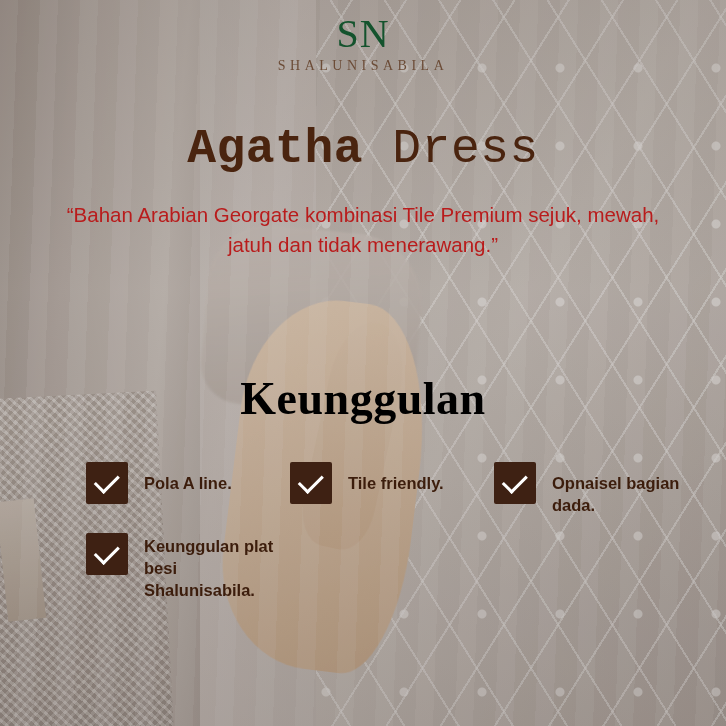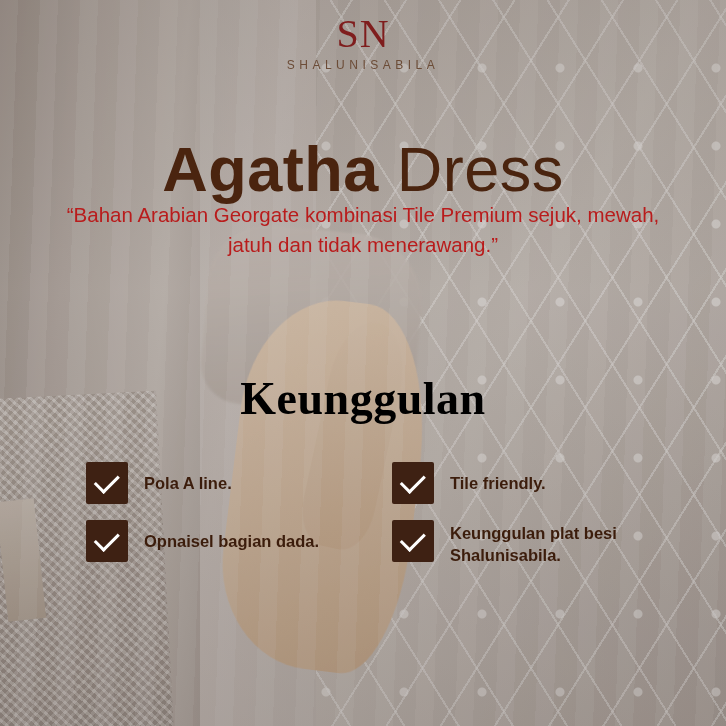--- a/index.html
+++ b/index.html
@@ -146,42 +146,41 @@
   .brand {
     position: absolute;
     left: 0; right: 0;
     top: 14px;
     text-align: center;
   }
   .brand-mark {
     font-family: "Liberation Serif", serif;
     font-size: 40px;
     letter-spacing: 1px;
-    color: #7f1d1d;
+    color: #14532d;
     line-height: 1;
     font-weight: 400;
   }
   .brand-name {
     margin-top: 4px;
-    font-size: 12px;
+    font-size: 14px;
     letter-spacing: 4.5px;
     color: #6c4c37;
-    font-family: Liberation Sans, sans-serif;
+    font-family: Liberation Serif, serif;
   }
 
   .title {
     position: absolute;
     left: 0; right: 0;
     top: 122px;
     text-align: center;
-    font-family: Liberation Sans, sans-serif;
-    font-size: 63px;
+    font-family: Liberation Mono, monospace;
+    font-size: 48px;
     color: #4a240f;
     letter-spacing: .5px;
-    margin-top: 11px;
   }
   .title .strong { font-weight: 700; }
   .title .light  { font-weight: 400; }
 
   .tagline {
     position: absolute;
     left: 60px;
     right: 60px;
     top: 200px;
     text-align: center;
@@ -202,21 +201,21 @@
     color: #000000;
     letter-spacing: .5px;
   }
 
   .features {
     position: absolute;
     left: 86px;
     right: 44px;
     top: 462px;
     display: grid;
-    grid-template-columns: 1fr 1fr;
+    grid-template-columns: 1fr 1fr 1fr;
     grid-template-rows: auto auto;
     column-gap: 18px;
     row-gap: 30px;
     gap: 16px;
   }
   .feature {
     display: flex;
     align-items: flex-start;
     gap: 16px;
   }

